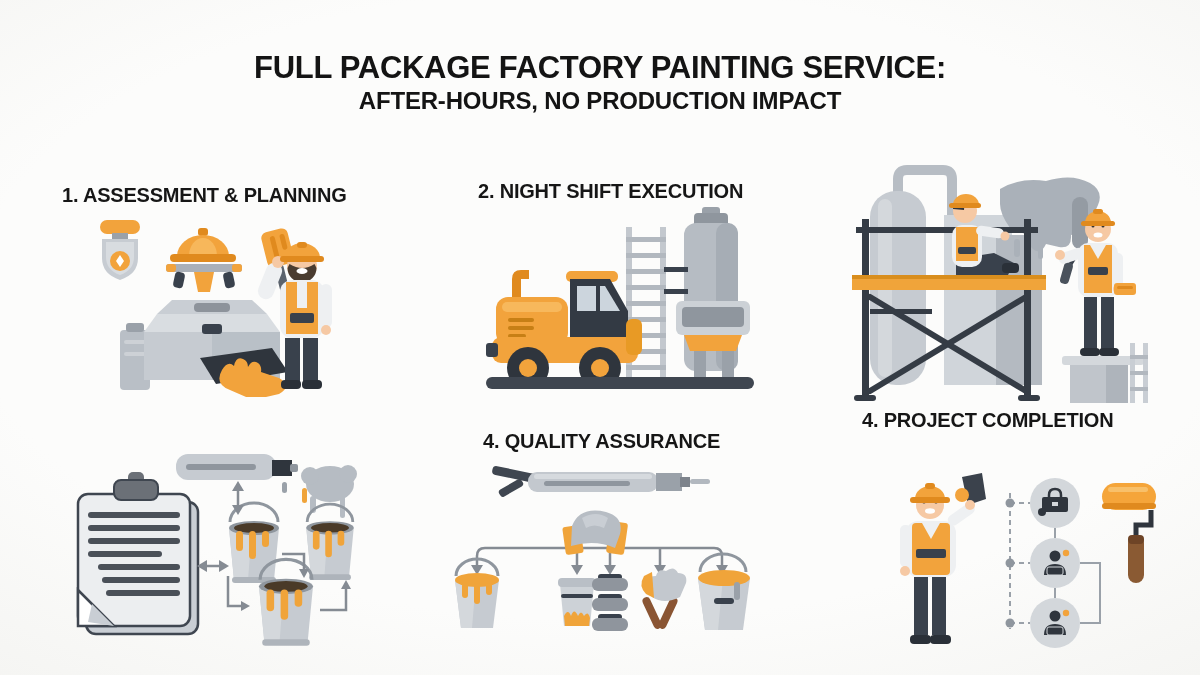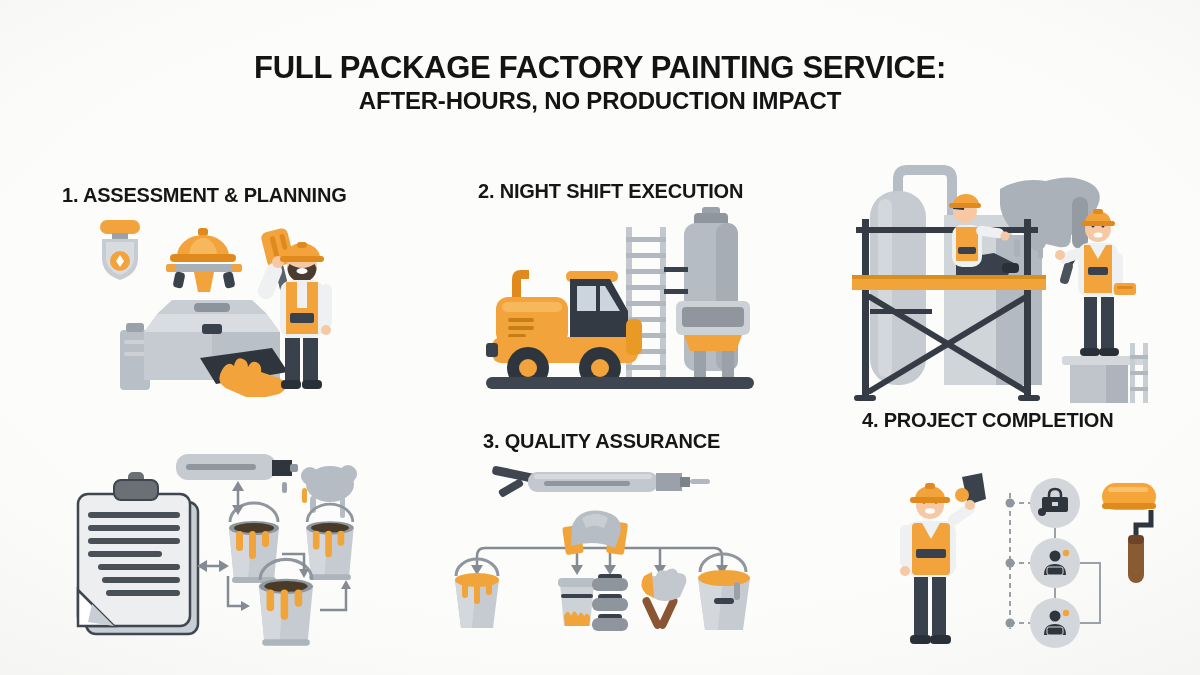--- a/index.html
+++ b/index.html
@@ -23,21 +23,21 @@
 
 <div class="stage">
 
   <div class="title-block">
     <h1 class="title-line1">FULL PACKAGE FACTORY PAINTING SERVICE:</h1>
     <h2 class="title-line2">AFTER-HOURS, NO PRODUCTION IMPACT</h2>
   </div>
 
   <div class="cell-heading" style="left:62px;top:184px;">1. ASSESSMENT &amp; PLANNING</div>
   <div class="cell-heading" style="left:478px;top:180px;">2. NIGHT SHIFT EXECUTION</div>
-  <div class="cell-heading" style="left:483px;top:430px;">3. QUALITY ASSURANCE</div>
+  <div class="cell-heading" style="left:483px;top:430px;">4. QUALITY ASSURANCE</div>
   <div class="cell-heading" style="left:862px;top:409px;">4. PROJECT COMPLETION</div>
 
   <div class="art" style="left:82px;top:212px;">
   <svg width="258" height="185" viewBox="0 0 258 185">
 
     <g>
       <rect x="18" y="8" width="40" height="14" rx="7" fill="#F2A33C"></rect>
       <rect x="30" y="21" width="16" height="6" fill="#9AA1A9"></rect>
       <path d="M20,27 h36 v19 q0,16 -18,22 q-18,-6 -18,-22 z" fill="#C7CCD2"></path>
       <path d="M24,30 h28 v15 q0,13 -14,18 q-14,-5 -14,-18 z" fill="#D8DCE0"></path>

